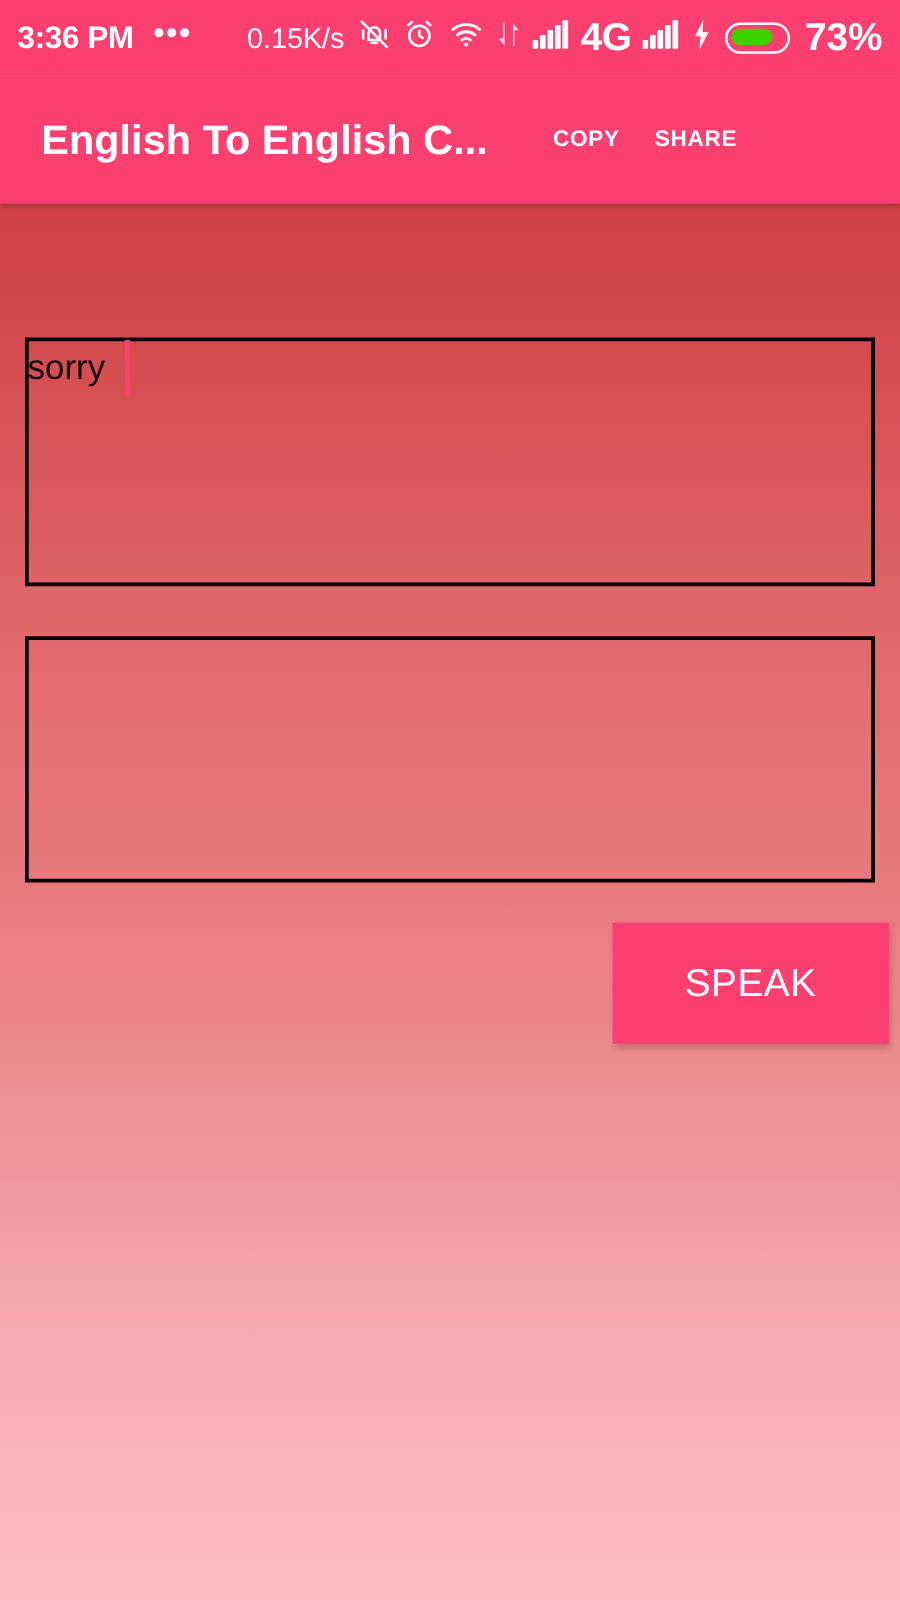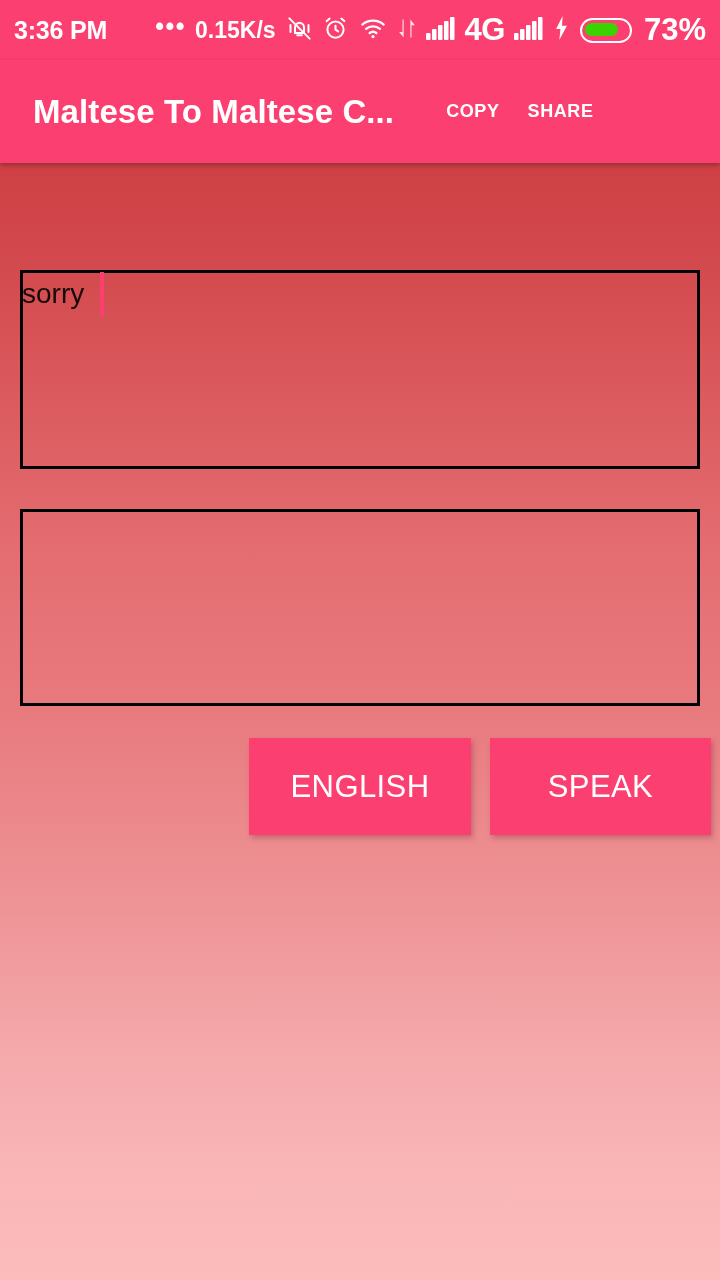--- a/index.html
+++ b/index.html
@@ -44,23 +44,24 @@
     display:flex; align-items:center;
     gap:9px;
   }
   .sb-dots {
     font-size:25px; font-weight:bold;
     letter-spacing:1.5px;
     line-height:14px;
     padding-bottom:9px;
   }
   #status-speed {
-    font-size:23px; font-weight:bold;
+    font-size:23px; font-weight:normal;
     white-space:nowrap;
     margin-right:1px;
+    margin-left:35px;
   }
   .sb-ico { display:block; }
   #status-4g {
     font-size:31px; font-weight:bold;
     letter-spacing:-0.5px;
   }
   #status-battery-pct {
     font-size:31px; font-weight:bold;
     margin-left:3px;
     white-space:nowrap;
@@ -241,27 +242,26 @@
 
       <span class="battery">
         <span class="battery-fill"></span>
       </span>
 
       <span id="status-battery-pct">73%</span>
     </div>
   </div>
 
   <div id="app-bar">
-    <span id="app-title">Maltese To Maltese C...</span>
+    <span id="app-title">English To English C...</span>
     <button id="action-copy" class="appbar-action">COPY</button>
     <button id="action-share" class="appbar-action">SHARE</button>
   </div>
 
   <div id="input-box" class="text-box"></div>
   <span id="input-text">sorry</span>
   <span id="input-caret"></span>
 
   <div id="output-box" class="text-box"></div>
 
-  <button id="btn-english" class="action-button">ENGLISH</button>
   <button id="btn-speak" class="action-button">SPEAK</button>
 
 </div>
 
 </body></html>

